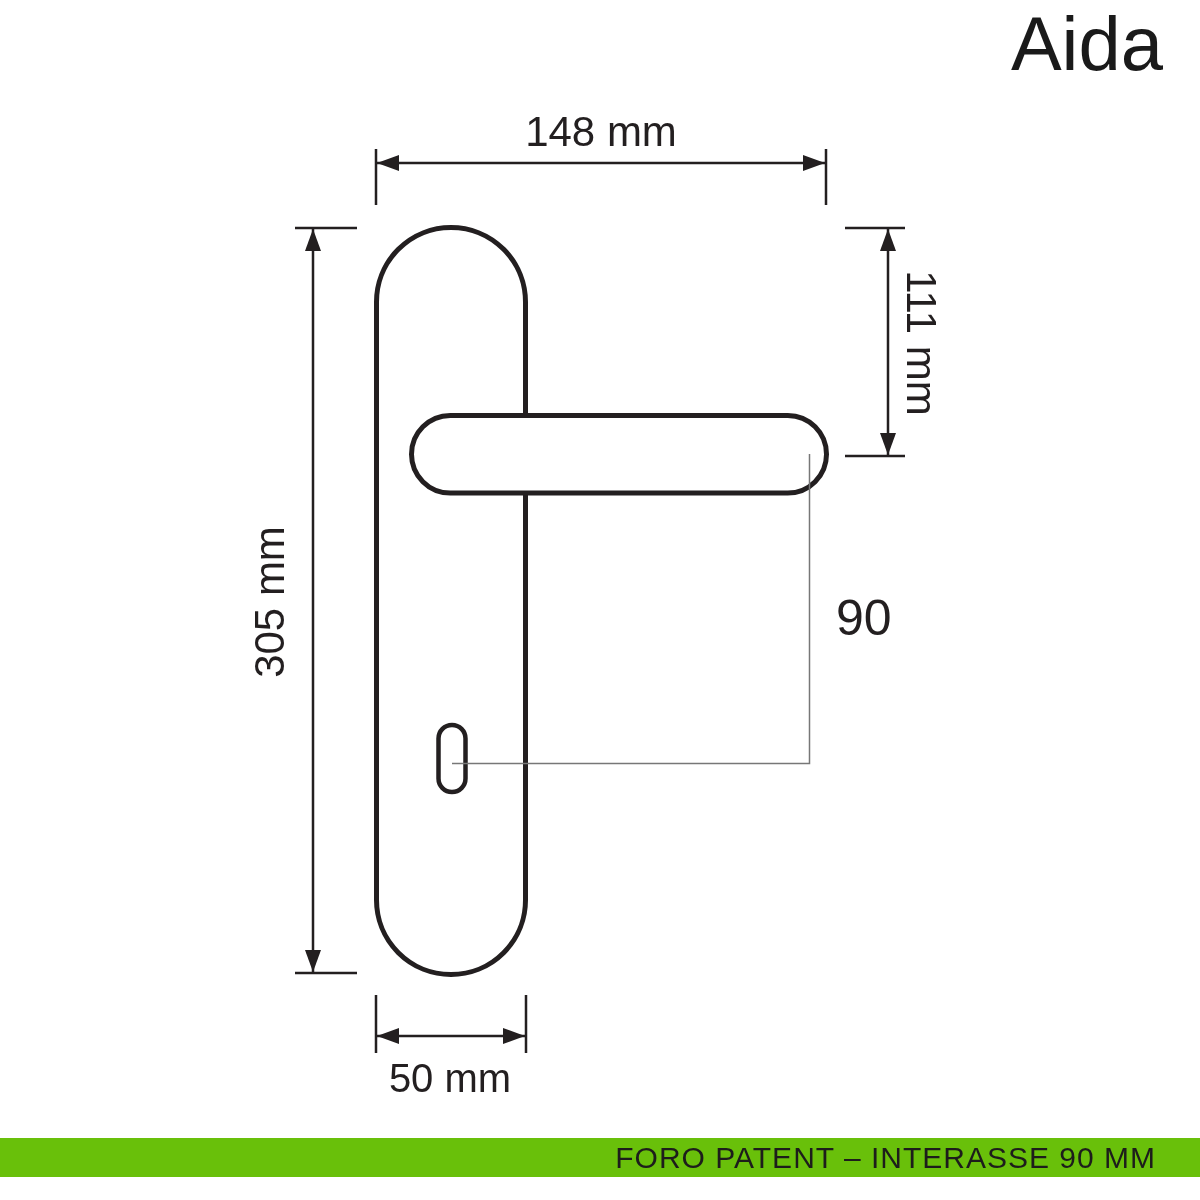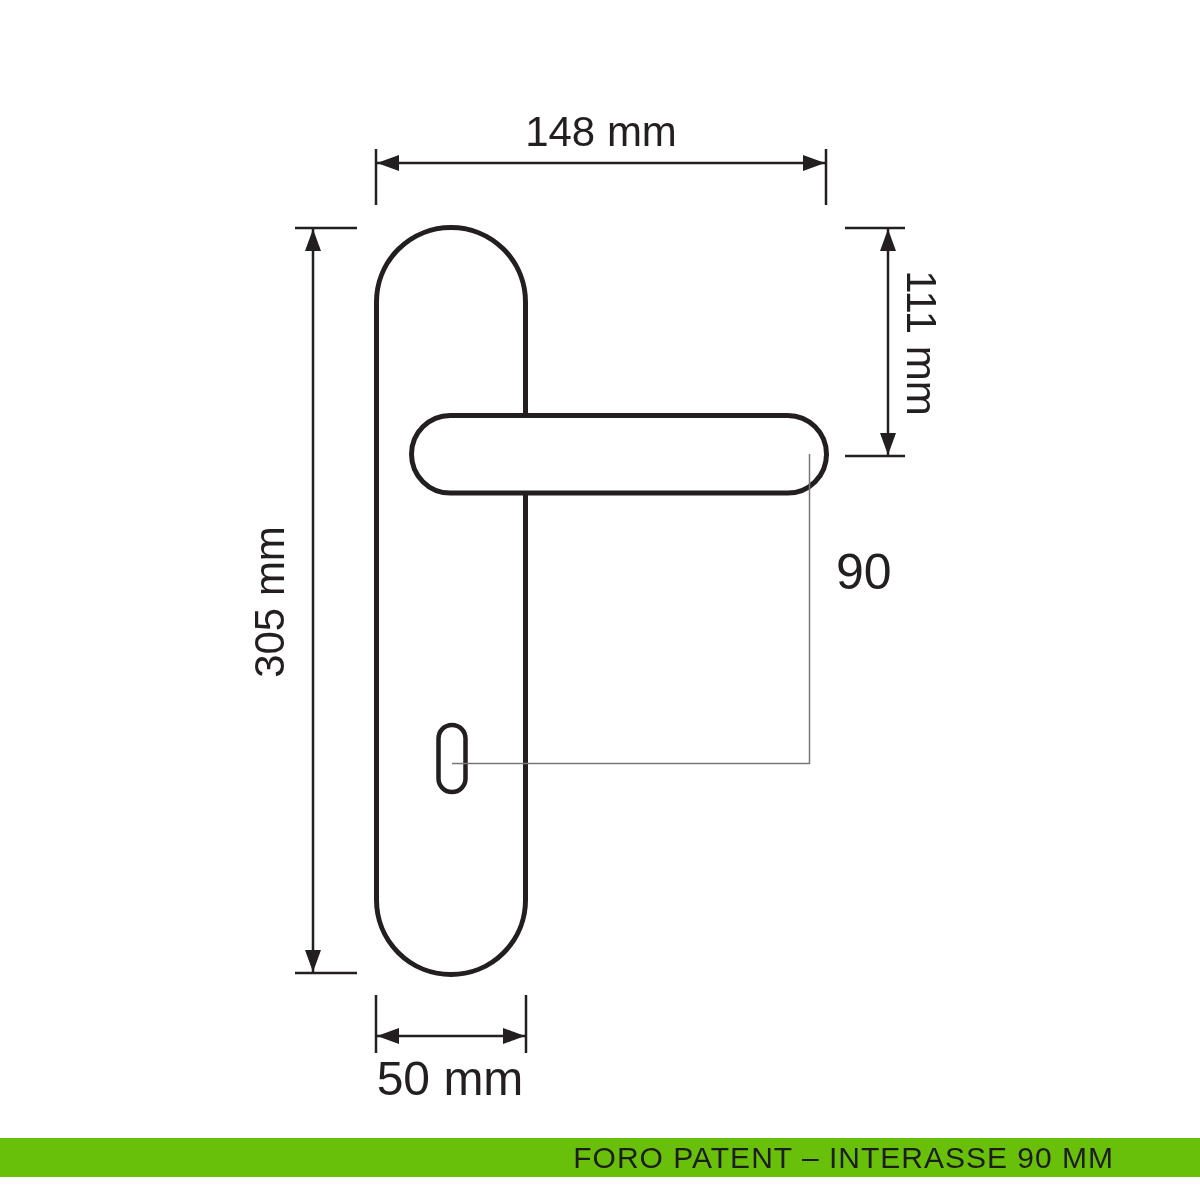--- a/index.html
+++ b/index.html
@@ -9,26 +9,26 @@
   .outline{fill:#ffffff;stroke:#231f20;stroke-width:5;}
   .keyhole{fill:#ffffff;stroke:#231f20;stroke-width:4.5;}
   .dimline{fill:none;stroke:#231f20;stroke-width:2.5;}
   .leader{fill:none;stroke:#777777;stroke-width:1.5;}
   .arrow{fill:#231f20;stroke:none;}
   .label{position:absolute;white-space:nowrap;color:#231f20;}
   .dim-label{font-size:42px;transform:translate(-50%,-50%);}
   .dim-label.rot-ccw{transform:translate(-50%,-50%) rotate(-90deg);}
   .dim-label.rot-cw{transform:translate(-50%,-50%) rotate(90deg);}
   #label-90{font-size:50px;transform:translateY(-50%);}
-  #label-50{font-size:48px;transform:translate(-50%,-50%);}
+  #label-50{font-size:40px;transform:translate(-50%,-50%);}
   #title{position:absolute;top:6px;right:37px;font-size:76px;line-height:1.0;
          color:#1a1a1a;white-space:nowrap;}
   #footer-bar{position:absolute;left:0;top:1138px;width:1200px;height:39px;
               display:flex;align-items:center;justify-content:flex-end;
-              padding-right:86px;box-sizing:border-box;}
+              padding-right:44px;box-sizing:border-box;}
   #footer-label{font-size:30px;letter-spacing:1px;white-space:nowrap;}
 </style>
 </head>
 <body>
 
 <div id="page">
 
   <svg width="1200" height="1200" viewBox="0 0 1200 1200">
 
     <rect class="outline" x="376.5" y="227.5" width="149" height="747" rx="74.5" ry="74.5"></rect>
@@ -61,22 +61,23 @@
       <polygon class="arrow" points="525,1036 503,1028 503,1044"></polygon>
     </g>
   </svg>
 
   <div class="label dim-label" style="left:601px;top:132px;">148 mm</div>
 
   <div class="label dim-label rot-cw" style="left:921px;top:343px;">111 mm</div>
 
   <div class="label dim-label rot-ccw" style="left:270px;top:602px;">305 mm</div>
 
-  <div class="label" id="label-90" style="left:836px;top:572px;text-align:center;">90</div>
+  <div class="label" id="label-90" style="left:836px;top:618px;text-align:center;">90</div>
 
   <div class="label" id="label-50" style="left:450px;top:1078px;">50 mm</div>
 
+  <div id="title">Aida</div>
 
   <div id="footer-bar" style="background-color: rgb(105, 192, 10);">
     <span id="footer-label" style="color: rgb(29, 29, 27);">FORO PATENT – INTERASSE 90 MM</span>
   </div>
 
 </div>
 
 </body></html>

